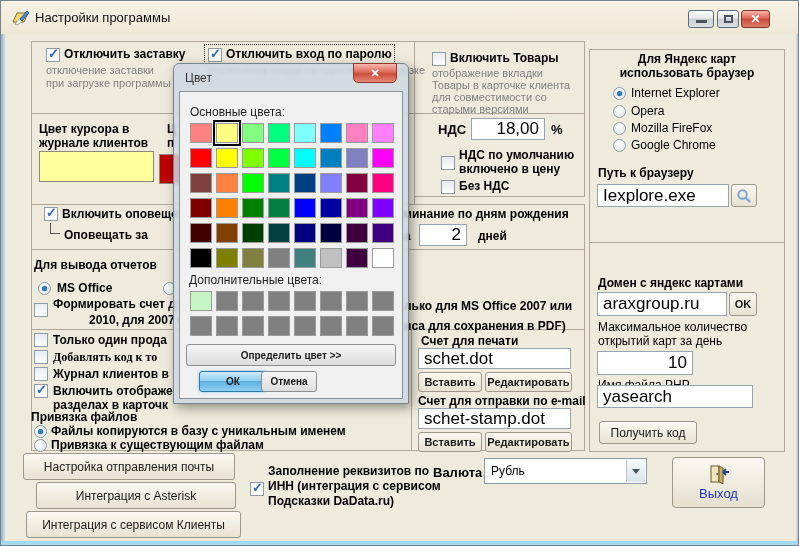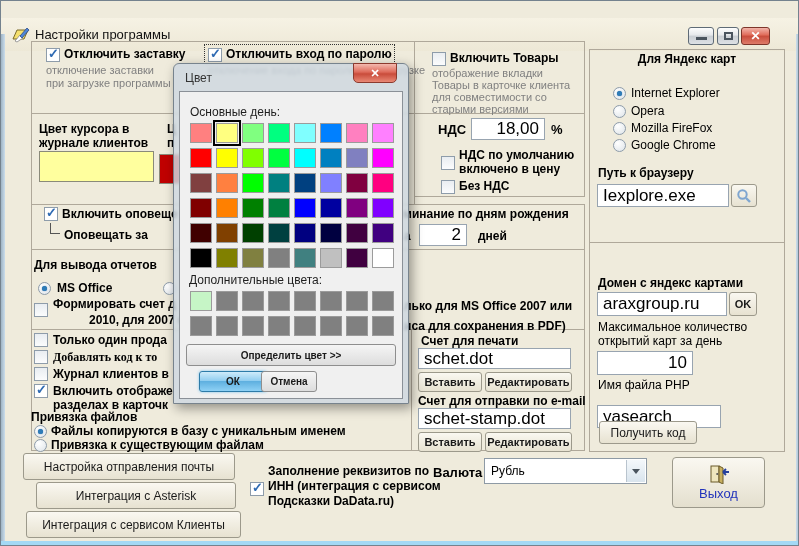--- a/index.html
+++ b/index.html
@@ -4,21 +4,21 @@
 <style>
   * { margin:0; padding:0; box-sizing:border-box; }
   html,body { background:#555; }
   #win {
     position:relative; width:799px; height:546px;
     font-family:"Liberation Sans", sans-serif;
     background:#EFEBDC;
     border:1px solid #74828E;
     overflow:hidden;
   }
-  .titlebar { position:absolute; left:0; top:17px; width:799px; height:33px;
+  .titlebar { position:absolute; left:0; top:0; width:799px; height:33px;
     background:linear-gradient(#F6F2E4,#EDE8D6); }
   .win-title { position:absolute; left:34px; top:9px; font-size:13px; color:#111; white-space:nowrap; }
   .win-icon { position:absolute; left:10px; top:8px; }
   .edge-left { position:absolute; left:0; top:33px; width:4px; height:507px; background:linear-gradient(90deg,#9FB4C4,#CADDEC); }
   .edge-right { position:absolute; left:795px; top:33px; width:4px; height:507px; background:linear-gradient(270deg,#9FB4C4,#CADDEC); }
   .edge-bottom { position:absolute; left:0; top:540px; width:799px; height:6px; background:#A3D9F5; }
 
   .cap-btn { position:absolute; top:9px; height:18px; border:1px solid #5F6B76; border-radius:3px;
     background:linear-gradient(#FDFDFD,#E5E8EB 45%,#C9CED3 50%,#DDE1E5); cursor:default; }
   .cap-btn .bar { position:absolute; left:7px; bottom:4px; width:11px; height:3px; background:#4A545E; }
@@ -203,38 +203,39 @@
   <span class="lbl" style="left:420px;top:333px;">Счет для печати</span>
   <div class="input" style="left:417px;top:347px;width:153px;height:21px;">schet.dot</div>
   <div class="btn small" style="left:417px;top:371px;width:64px;height:20px;">Вставить</div>
   <div class="btn small" style="left:484px;top:371px;width:87px;height:20px;">Редактировать</div>
   <span class="lbl" style="left:417px;top:393px;">Счет для отправки по e-mail</span>
   <div class="input" style="left:417px;top:407px;width:153px;height:21px;">schet-stamp.dot</div>
   <div class="btn small" style="left:417px;top:431px;width:64px;height:20px;">Вставить</div>
   <div class="btn small" style="left:484px;top:431px;width:87px;height:20px;">Редактировать</div>
 
   <span class="lbl" style="left:588px;top:51px;width:196px;text-align:center;">Для Яндекс карт</span>
+  <span class="lbl" style="left:588px;top:65px;width:196px;text-align:center;">использовать браузер</span>
   <div id="browser-radios"></div>
   <span class="lbl" style="left:597px;top:165px;">Путь к браузеру</span>
   <div class="input" style="left:596px;top:183px;width:132px;height:23px;">Iexplore.exe</div>
   <div class="btn" style="left:730px;top:183px;width:26px;height:23px;">
     <svg width="16" height="16" viewBox="0 0 16 16">
       <circle cx="6.5" cy="6.5" r="4.2" fill="none" stroke="#7FA6D0" stroke-width="2"></circle>
       <line x1="10" y1="10" x2="14" y2="14" stroke="#7FA6D0" stroke-width="2.4"></line>
     </svg>
   </div>
 
   <span class="lbl" style="left:597px;top:275px;">Домен с яндекс картами</span>
   <div class="input" style="left:596px;top:291px;width:130px;height:24px;">araxgroup.ru</div>
   <div class="btn small" style="left:728px;top:291px;width:28px;height:24px;">OK</div>
   <span class="rlbl" style="left:597px;top:319px;">Максимальное количество</span>
   <span class="rlbl" style="left:597px;top:333px;">открытий карт за день</span>
   <div class="input right" style="left:596px;top:350px;width:96px;height:24px;padding-left:28px;">10</div>
   <span class="rlbl" style="left:597px;top:377px;">Имя файла PHP</span>
-  <div class="input" style="left:596px;top:404px;width:124px;height:23px;">yasearch</div>
+  <div class="input" style="left:596px;top:384px;width:156px;height:23px;">yasearch</div>
   <div class="btn" style="left:598px;top:420px;width:98px;height:23px;">Получить код</div>
 
   <span class="cb checked" style="left:249px;top:481px;"></span>
   <span class="lbl" style="left:267px;top:463px;">Заполнение реквизитов по</span>
   <span class="lbl" style="left:267px;top:478px;">ИНН (интеграция с сервисом</span>
   <span class="lbl" style="left:267px;top:493px;">Подсказки DaData.ru)</span>
 
   <span class="lbl" style="left:432px;top:464px;font-size:13px;">Валюта</span>
   <div class="combo" style="left:483px;top:457px;width:163px;height:26px;">
     <span class="val">Рубль</span>
@@ -248,21 +249,21 @@
       <circle cx="9.2" cy="9" r="1" fill="#555"></circle>
       <path d="M21 7 H15 M15 7 L18 4 M15 7 L18 10" stroke="#26409C" stroke-width="1.8" fill="none"></path>
     </svg>
     <span class="exit-label">Выход</span>
   </div>
 
   <div id="dlg">
     <span id="dlg-title">Цвет</span>
     <div id="dlg-close">✕</div>
     <div id="dlg-client">
-      <span class="dlg-lbl" style="left:10px;top:13px;">Основные день:</span>
+      <span class="dlg-lbl" style="left:10px;top:13px;">Основные цвета:</span>
       <div class="grid" style="left:10px;top:31px;" id="basic-grid">
           <div class="swatch" style="background: rgb(255, 128, 128);"></div>
           <div class="swatch selected" style="background: rgb(255, 255, 128);"></div>
           <div class="swatch" style="background: rgb(128, 255, 128);"></div>
           <div class="swatch" style="background: rgb(0, 255, 128);"></div>
           <div class="swatch" style="background: rgb(128, 255, 255);"></div>
           <div class="swatch" style="background: rgb(0, 128, 255);"></div>
           <div class="swatch" style="background: rgb(255, 128, 192);"></div>
           <div class="swatch" style="background: rgb(255, 128, 255);"></div>
           <div class="swatch" style="background: rgb(255, 0, 0);"></div>

